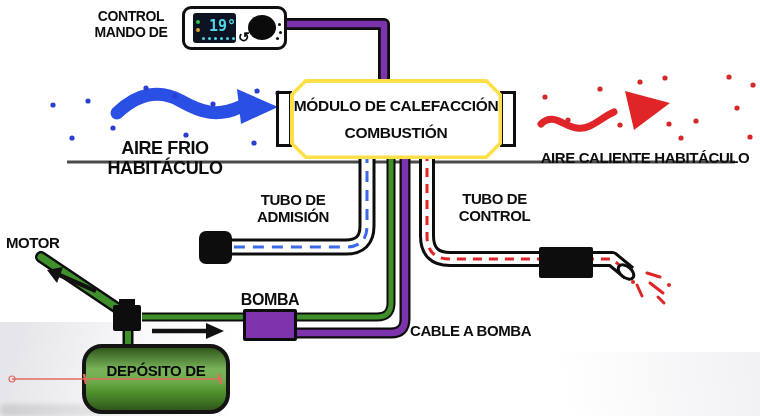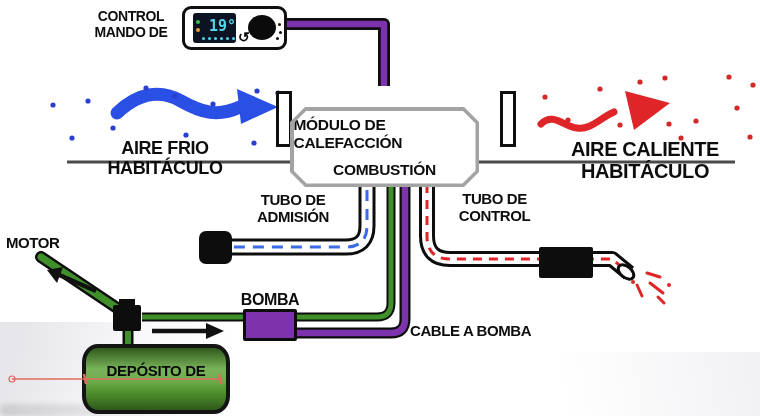--- a/index.html
+++ b/index.html
@@ -57,23 +57,22 @@
     background:#111; box-shadow:1px 8px 0 #111,-2px 14px 0 #111;
   }
   .rotate-glyph{
     position:absolute; left:53px; top:20px; font-size:14px; font-weight:bold; color:#0b0b0b;
   }
   
   .flange{
     background:#fff; border:3px solid #0f0f0f; box-sizing:border-box; z-index:2;
   }
   .module-outer{
-    left:290px; top:79px; width:189px; height:80px; background:#a3a3a3; z-index:3;
+    left:290px; top:79px; width:212px; height:80px; background:#fde047; z-index:3;
     clip-path:polygon(15px 0,calc(100% - 15px) 0,100% 15px,100% calc(100% - 15px),calc(100% - 15px) 100%,15px 100%,0 calc(100% - 15px),0 15px);
-    margin-top:28px;
   }
   .module-inner{
     position:absolute; left:3.5px; top:3.5px; right:3.5px; bottom:3.5px; background:#fff;
     clip-path:polygon(13px 0,calc(100% - 13px) 0,100% 13px,100% calc(100% - 13px),calc(100% - 13px) 100%,13px 100%,0 calc(100% - 13px),0 13px);
   }
   .module-text{
     position:absolute; inset:0; display:flex; flex-direction:column;
     align-items:center; justify-content:center; gap:9px;
     font-weight:800; font-size:15.5px; letter-spacing:-0.3px; color:#0d0d0d;
   }
@@ -212,21 +211,21 @@
       <div class="ctrl-temp" style="color: rgb(82, 213, 232);">19°</div>
       <div class="status-dot" style="left: 3px; top: 7px; background-color: rgb(53, 194, 74);"></div>
       <div class="status-dot" style="left: 3px; top: 15px; background-color: rgb(232, 160, 44);"></div>
       <div class="btn-dots"></div>
     </div>
     <div class="ctrl-knob"></div>
     <div class="rotate-glyph">↺</div>
     <div class="knob-dots"></div>
   </div>
 
-  <div class="abs tank" style="background-color: rgb(87, 160, 49);">
+  <div class="abs tank" style="background-color: rgb(87, 160, 49); border-radius: 20px;">
     <div class="tank-text">
       <div>DEPÓSITO DE</div>
     </div>
   </div>
 
   <svg class="layer" width="760" height="416" style="z-index:6;pointer-events:none;">
     <g fill="none" stroke="#e06a5e">
       <line x1="12" y1="379" x2="222" y2="379" stroke-width="1.5"></line>
       <circle cx="12" cy="379" r="3" stroke-width="1.2"></circle>
       <line x1="84" y1="374" x2="86" y2="384" stroke-width="2.5"></line>
@@ -234,21 +233,21 @@
     </g>
   </svg>
 
   <div class="lbl" style="left:88px;top:9px;width:86px;font-size:14px;z-index:4;">
     <div>CONTROL</div>
     <div>MANDO DE</div>
   </div>
 
   <div class="lbl" style="left:70px;top:138px;width:190px;font-size:18px;z-index:4;">AIRE FRIO HABITÁCULO</div>
 
-  <div class="lbl" style="left:532px;top:138px;width:226px;font-size:20px;z-index:4;">AIRE CALIENTE HABITÁCULO</div>
+  <div class="lbl" style="left:532px;top:150px;width:226px;font-size:15px;z-index:4;">AIRE CALIENTE HABITÁCULO</div>
 
   <div class="lbl" style="left:232px;top:192px;width:122px;font-size:15px;z-index:4;">
     <div>TUBO DE</div>
     <div>ADMISIÓN</div>
   </div>
 
   <div class="lbl" style="left:437px;top:191px;width:115px;font-size:15px;z-index:4;">
     <div>TUBO DE</div>
     <div>CONTROL</div>
   </div>

